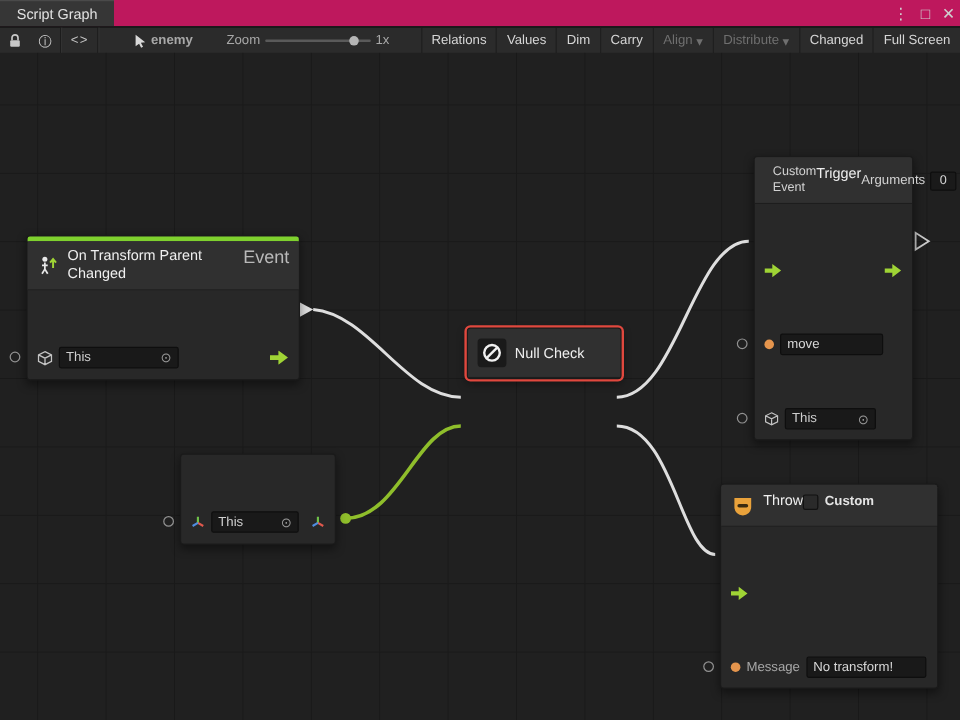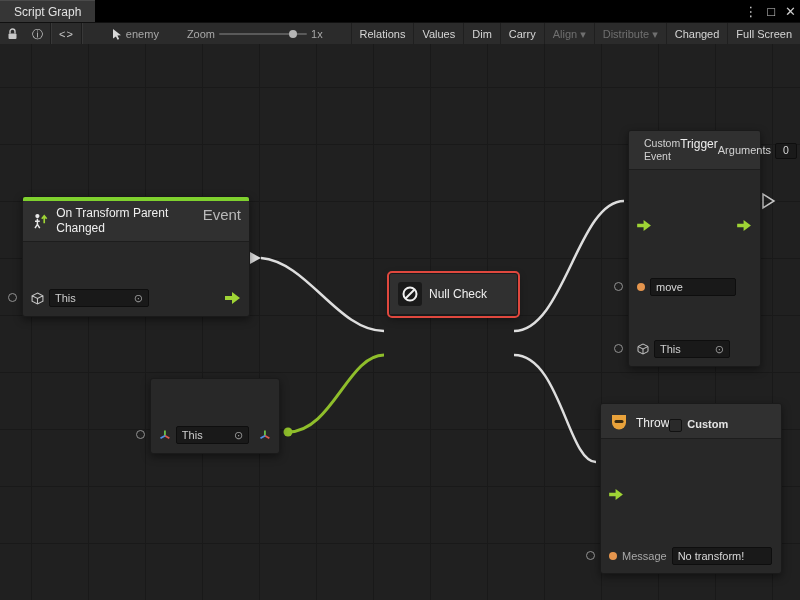--- a/index.html
+++ b/index.html
@@ -1,20 +1,20 @@
 <!DOCTYPE html>
 <html><head>
 <meta charset="utf-8">
 <style>
   html,body{margin:0;padding:0;width:800px;height:600px;overflow:hidden;
     font-family:"Liberation Sans",sans-serif;background:#191919;-webkit-font-smoothing:antialiased;}
   .app{position:relative;width:800px;height:600px;background:#191919;}
 
   
-  .tabbar{position:absolute;top:0;left:0;right:0;height:22px;background:#000000;display:flex;align-items:stretch;}
+  .tabbar{position:absolute;top:0;left:0;right:0;height:22px;background:#be185d;display:flex;align-items:stretch;}
   .tab{background:#363636;color:#e2e2e2;font-size:12px;line-height:22px;padding:0 14px;border-top:1px solid #4a4a4a;}
   .win-icons{position:absolute;right:4px;top:0;height:22px;display:flex;align-items:center;gap:10px;color:#cfcfcf;font-size:13px;}
   .win-icons span{cursor:default;}
 
   
   .toolbar{position:absolute;top:22px;left:0;right:0;height:22px;background:#2b2b2b;border-top:1px solid #101010;border-bottom:1px solid #101010;display:flex;align-items:center;font-size:11px;color:#d6d6d6;}
   .tb-item{padding:0 7px;display:flex;align-items:center;gap:4px;height:100%;}
   .tb-sep{width:1px;height:100%;background:#1c1c1c;border-right:1px solid #383838;}
   .tb-btn{padding:0 8px;height:100%;display:flex;align-items:center;gap:3px;border-left:1px solid #1f1f1f;}
   .tb-btn.disabled{color:#6f6f6f;}
@@ -76,21 +76,21 @@
       </svg>
     </div>
     <div class="tb-item">
       <span>ⓘ</span>
     </div>
     <div class="tb-sep"></div>
     <div class="tb-item">
       <span style="letter-spacing:1px;color:#c8c8c8;">&lt;&gt;</span>
     </div>
     <div class="tb-sep"></div>
-    <div class="tb-item" style="margin-left:22px;">
+    <div class="tb-item" style="margin-left:22px;font-weight:bold;">
       <svg width="10" height="12" viewBox="0 0 10 12">
         <path d="M1 1 L9 7.2 L5.4 7.6 L7.2 11 L5.6 11.8 L3.9 8.4 L1 10.6 Z" fill="#d8d8d8"></path>
       </svg>
       <span class="muted">enemy</span>
     </div>
     <div class="tb-item" style="margin-left:14px;">
       <span class="muted">Zoom</span>
       <div class="zoom-slider">
         <div class="zoom-track"></div>
         <div class="zoom-knob"></div>
@@ -257,21 +257,21 @@
           <div class="dropdown" style="width:64px;">
             <span>This</span>
             <span class="spacer"></span>
             <span class="pick">⊙</span>
           </div>
         </div>
       </div>
     </div>
 
     <div class="node" style="left:600px;top:359px;width:180px;">
-      <div class="node-header" style="align-items:flex-end;padding-top:6px;padding-bottom:6px;">
+      <div class="node-header" style="align-items:flex-start;padding-top:6px;padding-bottom:6px;">
         <svg width="20" height="20" viewBox="0 0 20 20" style="margin-top:2px;">
           <path d="M3 3 h14 v7.5 a7 7 0 0 1 -7 7 a7 7 0 0 1 -7 -7 Z" fill="#e9a23b"></path>
           <rect x="5.5" y="8" width="9" height="3" rx="1.5" fill="#3a2a10"></rect>
         </svg>
         <div class="hdr-text">
           <span class="hdr-title">Throw</span>
           <span style="display:flex;align-items:center;gap:5px;margin-top:2px;font-weight:bold;">
             <span class="checkbox"></span>
             <span>Custom</span>
           </span>

